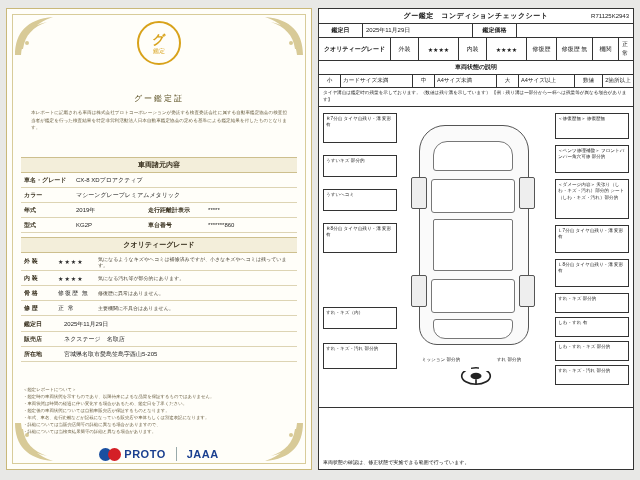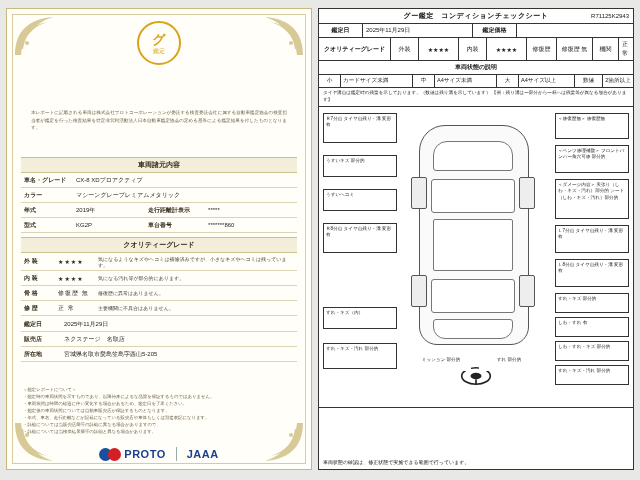--- a/index.html
+++ b/index.html
@@ -161,20 +161,21 @@
           <path d="M4 42 C4 20 16 6 42 4 C24 10 12 22 10 42 Z M8 36 C10 22 20 12 36 9 C22 14 14 22 12 36 Z" fill="#cbb977"></path>
           <circle cx="16" cy="30" r="2" fill="#cbb977"></circle>
         </svg>
     </div>
 
     <div class="seal">
       <div class="s1">グ</div>
       <div class="s2">鑑定</div>
     </div>
 
+    <div class="subtitle">グー鑑定証</div>
     <div class="blurb">本レポートに記載される車両は株式会社プロトコーポレーションが委託する検査委託会社に属する自動車鑑定協会の検査担当者が鑑定を行った検査結果を特定非営利活動法人日本自動車鑑定協会の定める基準による鑑定結果を付したものとなります。</div>
 
     <div class="block" style="top:148px;">
       <div class="sec-head">車両諸元内容</div>
       <table class="tbl">
         <tbody>
             <tr>
           <td class="lbl">車名・グレード</td>
           <td class="val" colspan="3">CX-8 XDプロアクティブ</td>
         </tr>

